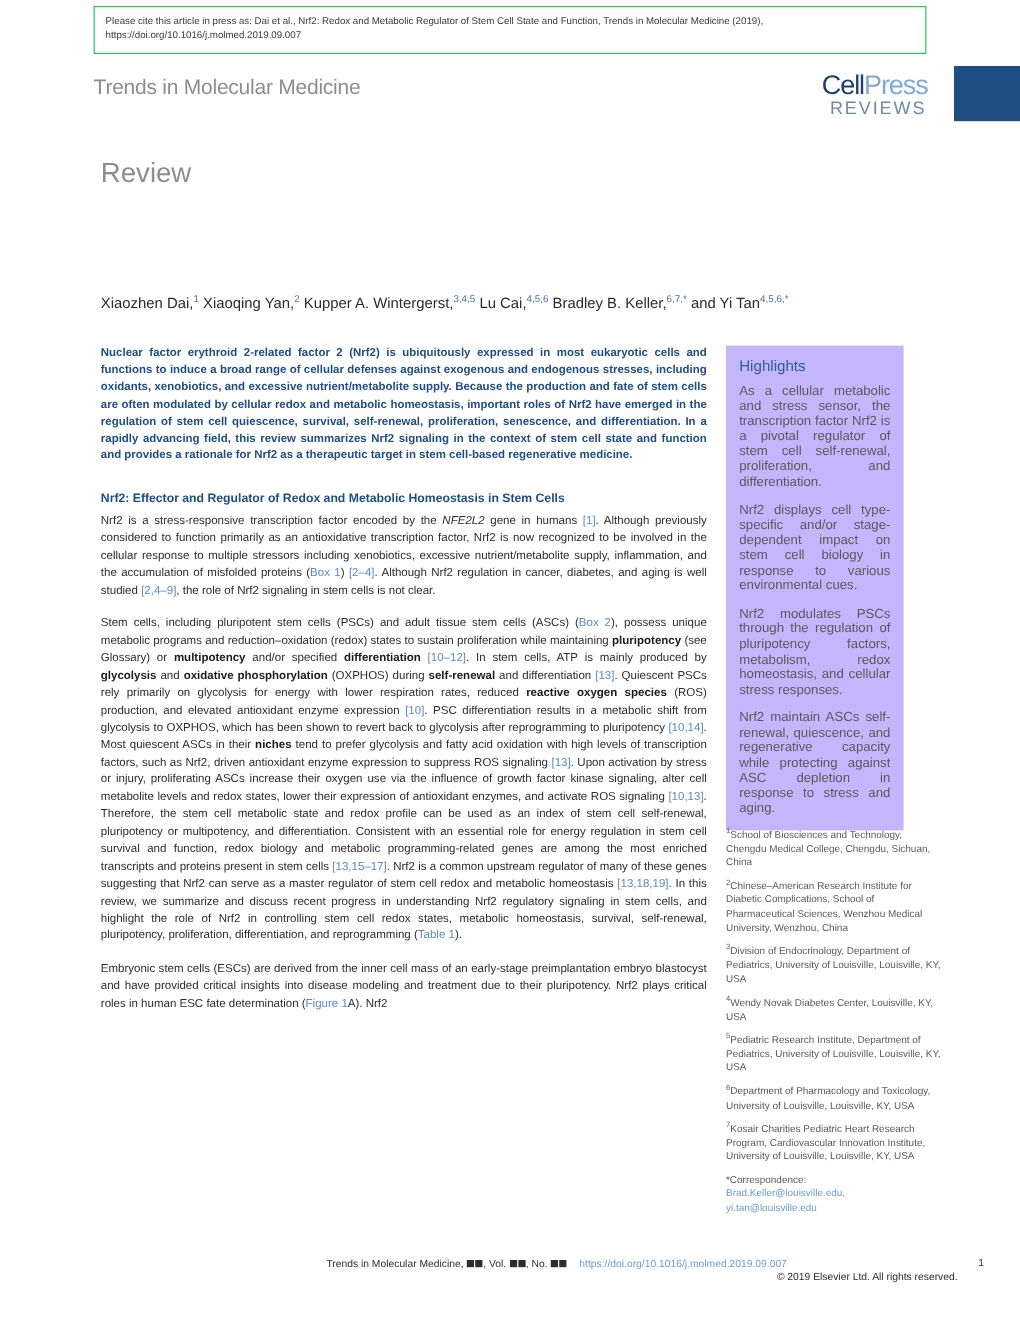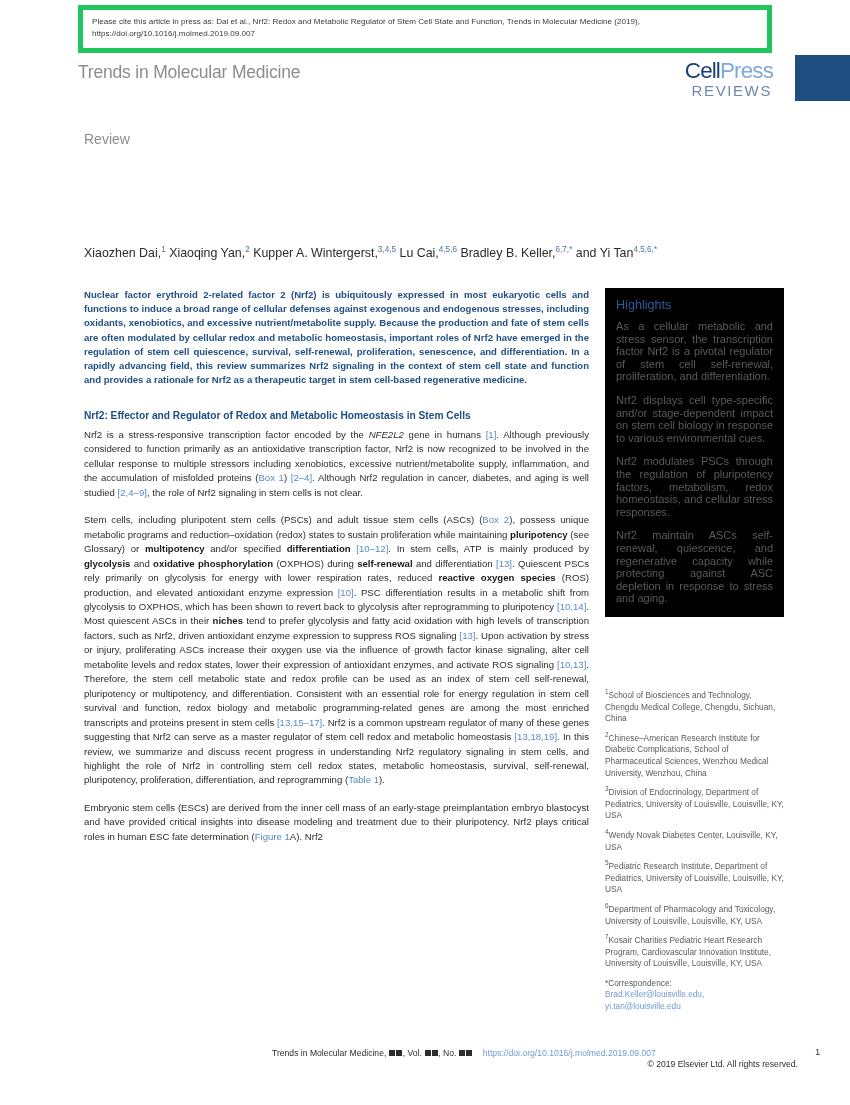--- a/index.html
+++ b/index.html
@@ -23,21 +23,21 @@
     box-sizing: border-box;
   }
 
   
   .cite-banner {
     position: absolute;
     left: 78px;
     top: 5px;
     width: 694px;
     box-sizing: border-box;
-    border: 5px solid #22c55e;
+    border: 1px solid #22c55e;
     padding: 6px 9px 7px 9px;
     font-size: 8.1px;
     line-height: 12.4px;
     color: #3a3a3a;
     font-family: "Liberation Sans", sans-serif;
   }
 
   
   .journal-header {
     position: absolute;
@@ -85,21 +85,21 @@
     width: 55px;
     height: 46px;
     background: #1f4e82;
   }
 
   
   .kicker {
     position: absolute;
     left: 84px;
     top: 131px;
-    font-size: 14px;
+    font-size: 23px;
     color: #8d8d8d;
     font-family: "Liberation Sans", sans-serif;
   }
   .article-title {
     position: absolute;
     left: 84px;
     top: 158px;
     width: 660px;
     font-size: 28.5px;
     line-height: 34px;
@@ -162,24 +162,24 @@
     text-align: justify;
     margin: 0 0 13px 0;
   }
   .body-p.tight { margin-bottom: 0; }
   .ref { color: #5b8ac5; }
   .bld { font-weight: bold; color: #1b1b1b; }
   .ital { font-style: italic; }
 
   
   .highlights-box {
-    background: #000000;
+    background: #c4b5fd;
     padding: 10px 11px 12px 11px;
     box-sizing: border-box;
-    width: 179px;
+    width: 148px;
   }
   .highlights-title {
     font-size: 12.6px;
     color: #2f5c96;
     margin: 0 0 5px 0;
     font-weight: normal;
   }
   .hl-item {
     font-size: 11px;
     line-height: 12.6px;

